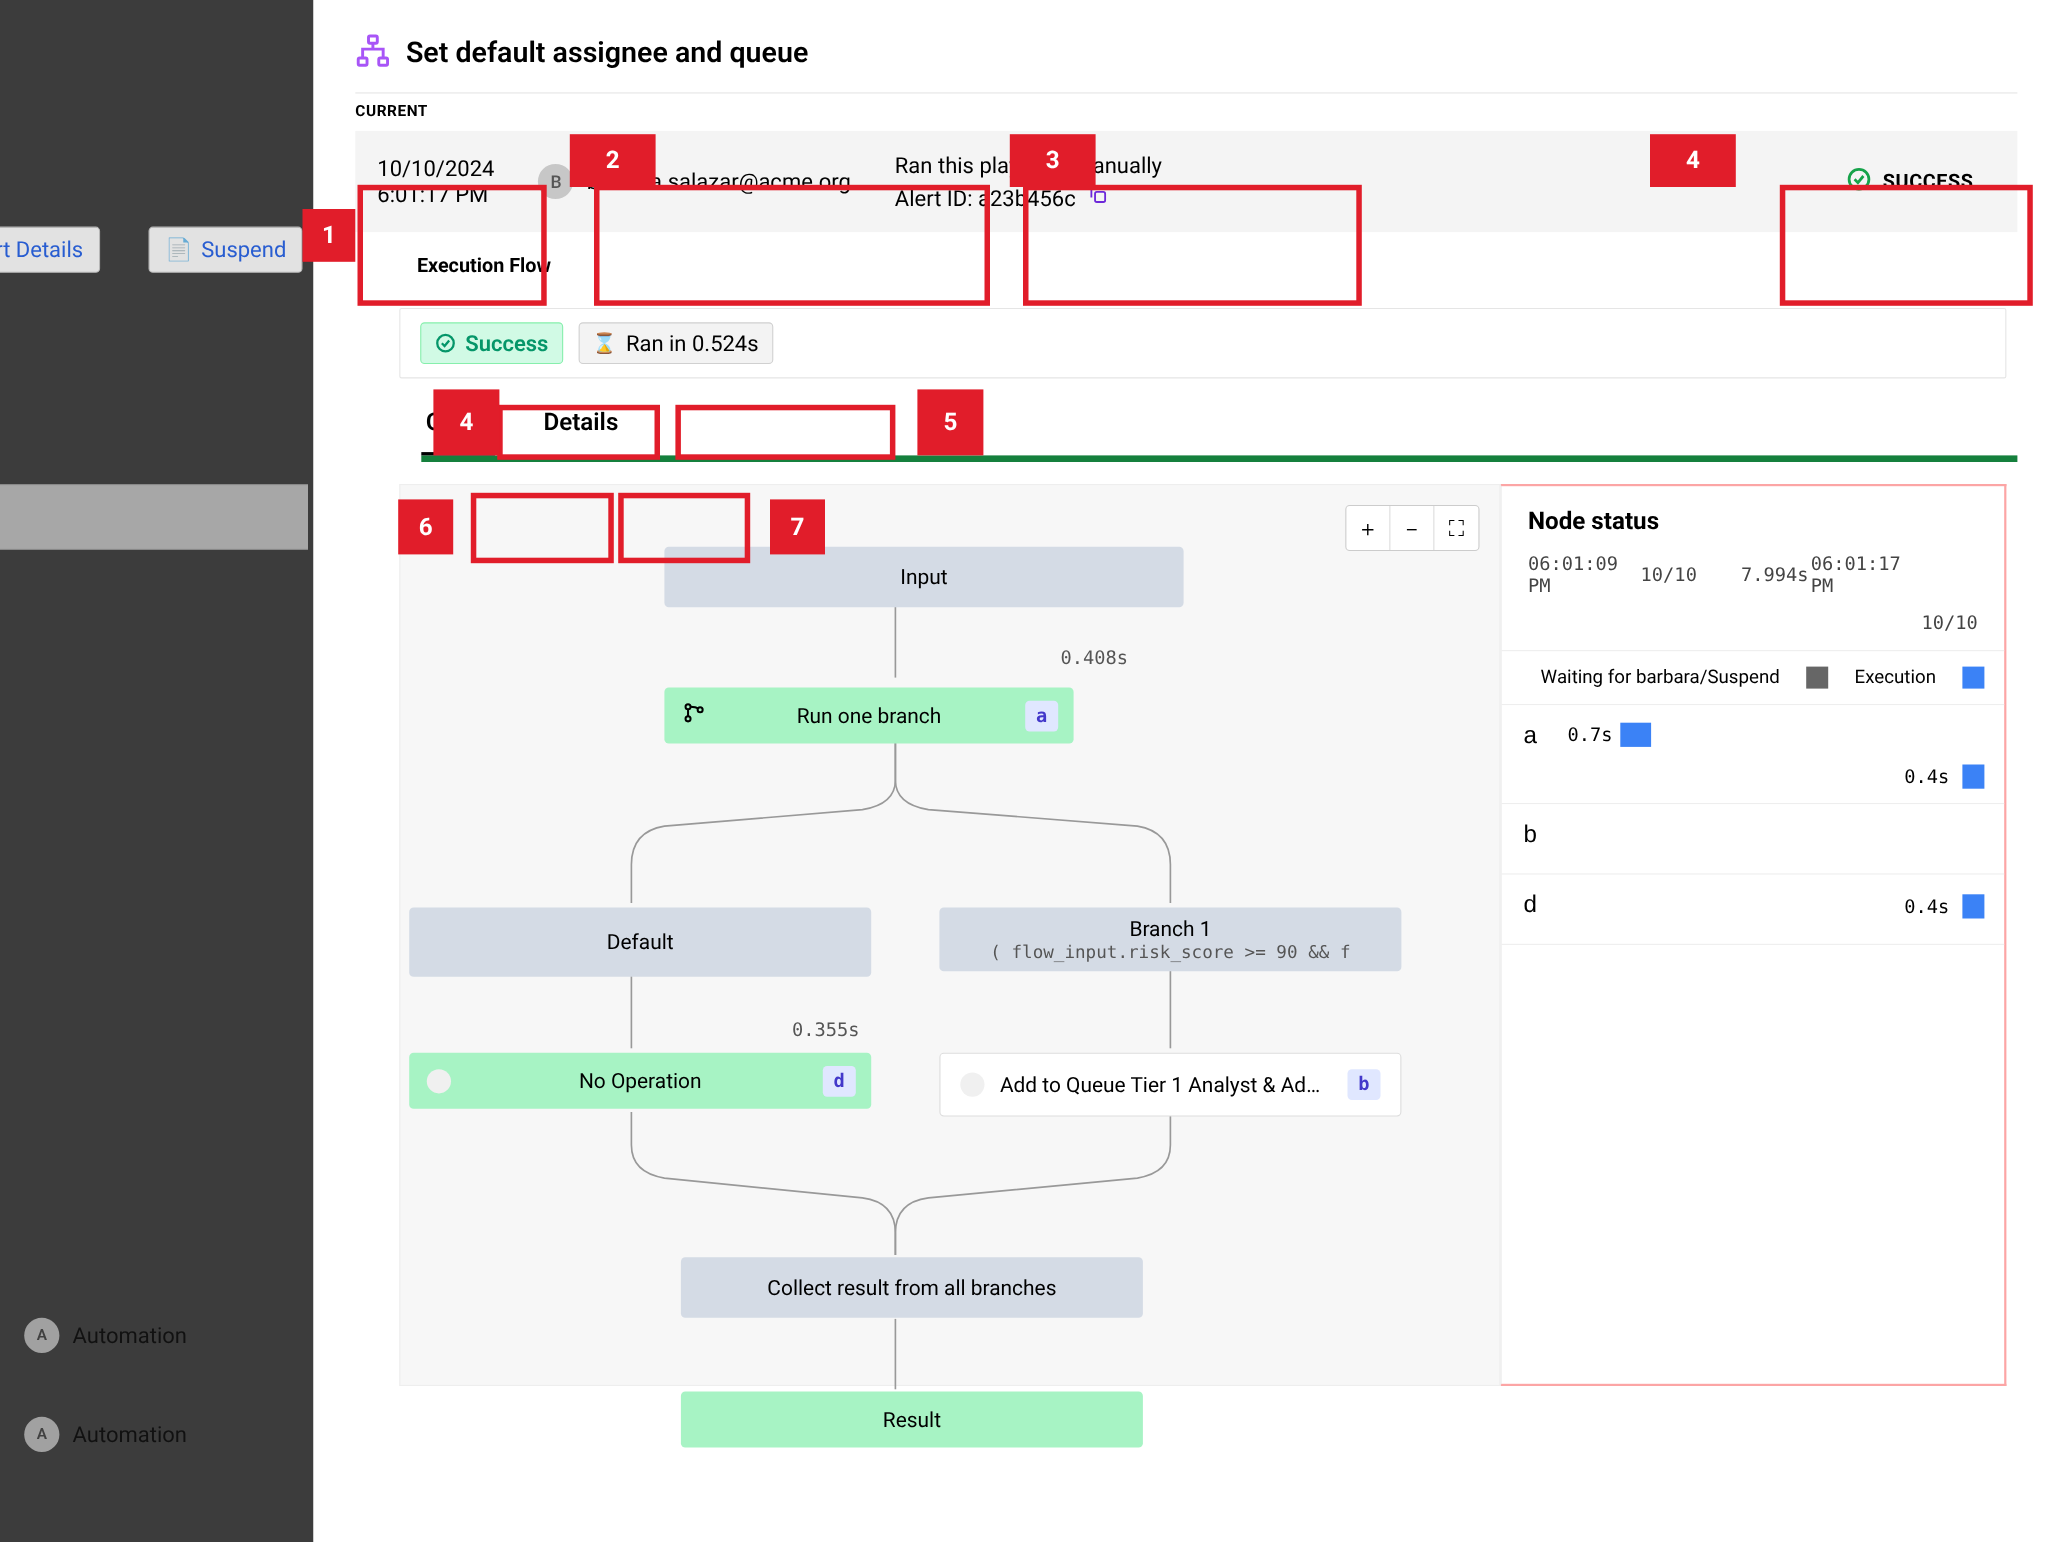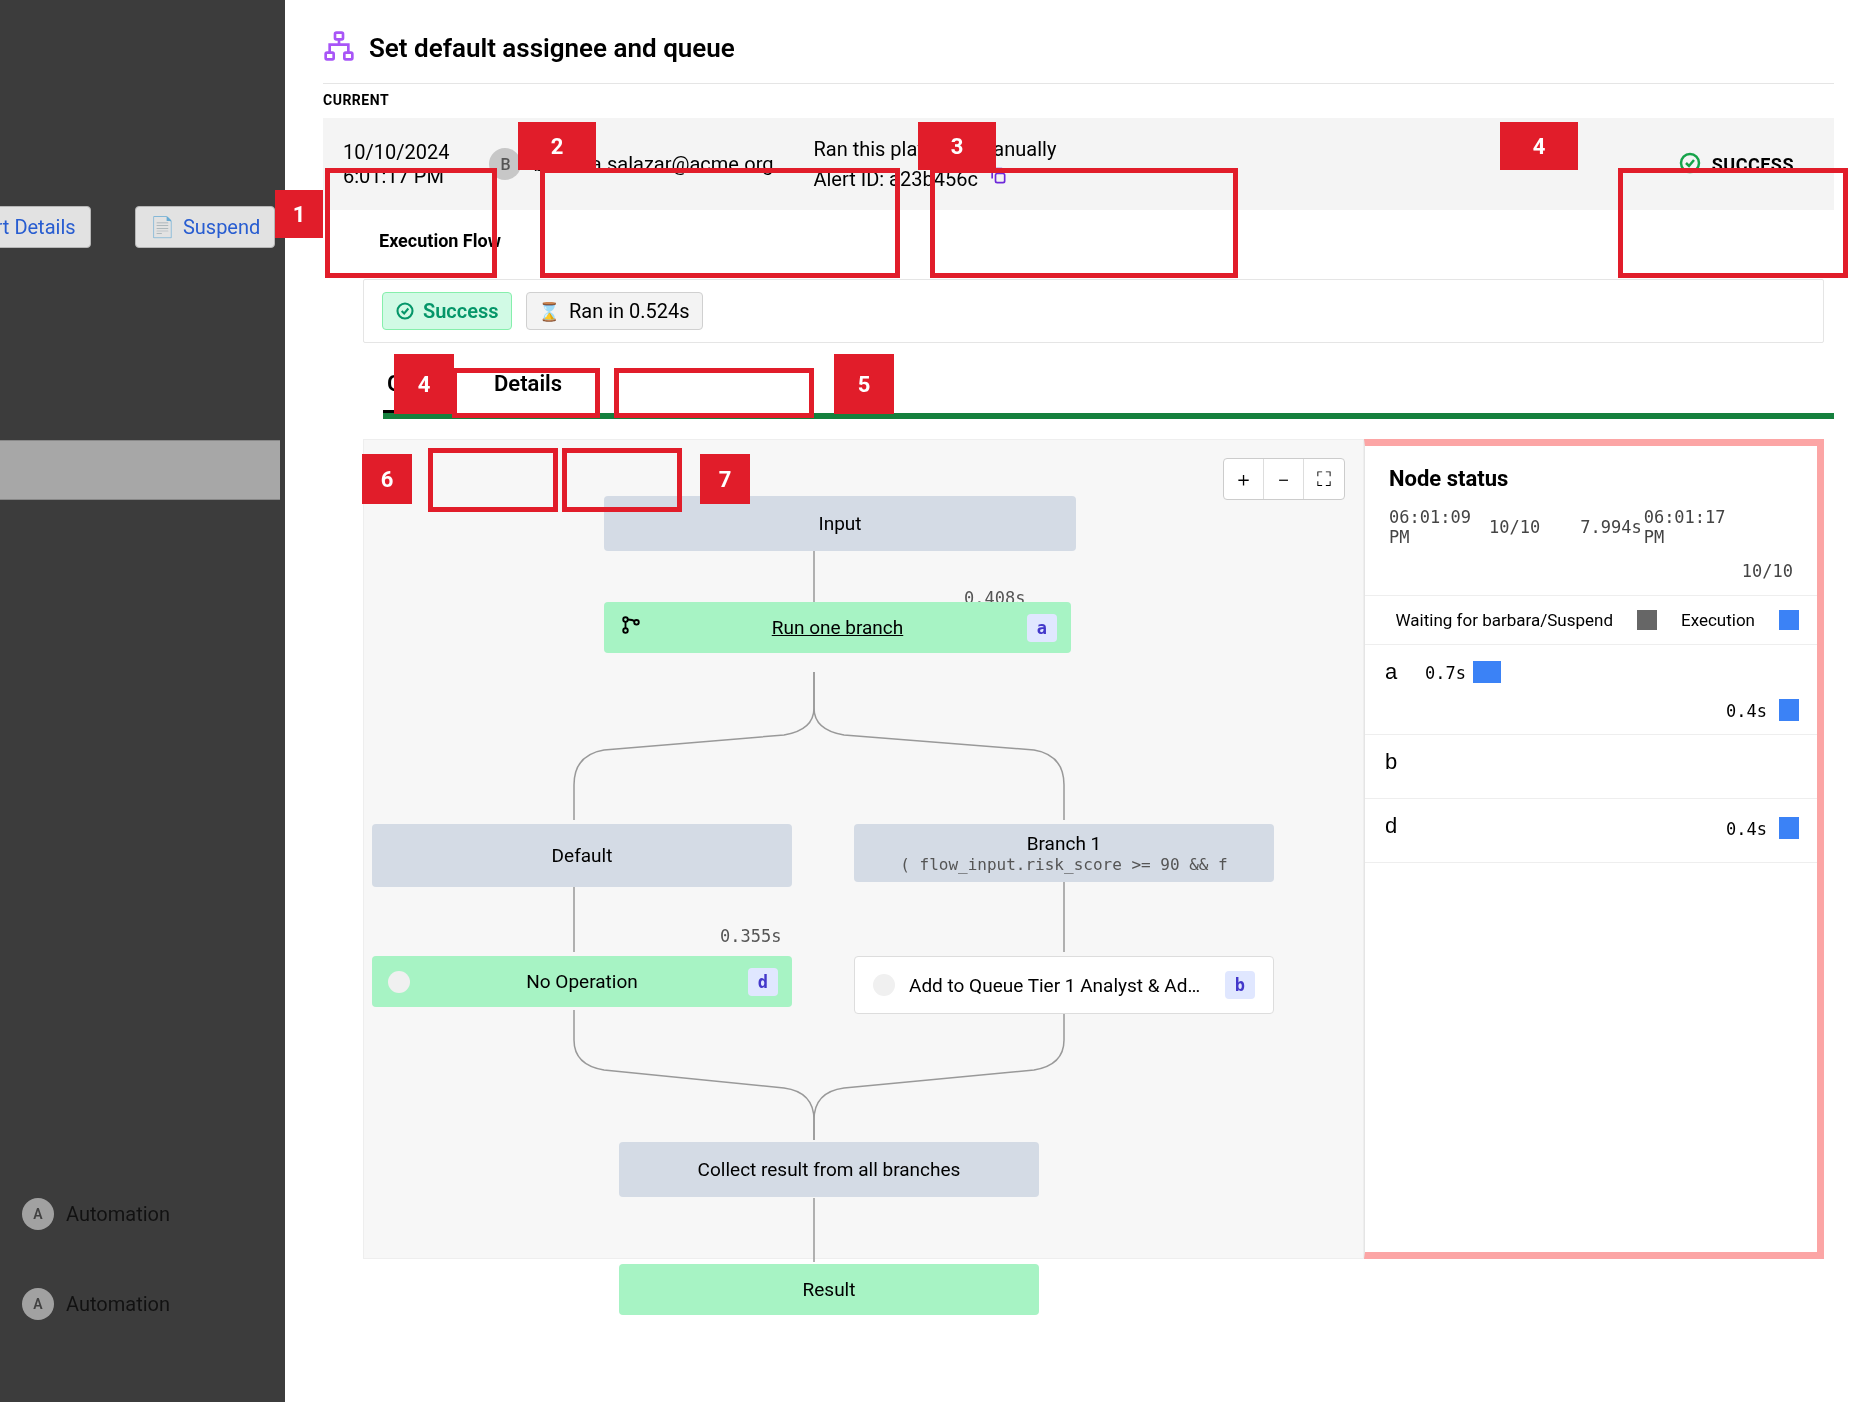--- a/index.html
+++ b/index.html
@@ -66,21 +66,21 @@
 .node-grey { background: #d4dbe5; }
 .node-green { background: #a7f3c4; display:flex; align-items:center; justify-content:center; gap:14px; padding:14px 0;}
 .node-white { background: #fff; border:1px solid #ddd; display:flex; align-items:center; gap:14px; padding:14px 18px;}
 .node-badge { background: #e0e7ff; color: #4338ca; font-weight:700; padding: 4px 10px; border-radius:4px; font-family:monospace; font-size:17px;}
 .node-time { position: absolute; font-size: 17px; color: #555; font-family:monospace;}
 .node .circ { width:22px; height:22px; border-radius:50%; background:#f0f0f0;}
 .branch-cond { font-family: monospace; font-size: 16px; color:#555; white-space:nowrap; overflow:hidden;}
 
 svg.connector { position:absolute; overflow:visible; pointer-events:none;}
 
-.sidebar { width: 460px; border:7px solid #fca5a5; border-left:1px solid #e5e5e5; background:#fff;}
+.sidebar { width: 460px; border:2px solid #fca5a5; border-left:1px solid #e5e5e5; background:#fff;}
 .sidebar h3 { font-size: 22px; font-weight: 700; padding: 20px 24px 16px 24px;}
 .ns-times { display:flex; padding: 0 24px 14px 24px; gap:40px; font-family:monospace; font-size:17px; color:#444;}
 .ns-times .col { display:flex; flex-direction:row; align-items:center;}
 .ns-legend { display:flex; gap:24px; padding:14px 18px; border-top:1px solid #eee; border-bottom:1px solid #eee; font-size:17px; align-items:center; justify-content:flex-end;}
 .ns-legend .sq { width:20px; height:20px; }
 .sq-grey { background:#666;}
 .sq-blue { background:#3b82f6;}
 .ns-row { padding: 14px 20px; border-bottom:1px solid #eee; position:relative; font-family:monospace; font-size:18px;}
 .ns-row .letter { font-family:sans-serif; font-size:22px; margin-right:12px;}
 .ns-row .time-val { position:absolute; font-size:17px;}
@@ -196,21 +196,21 @@
         <path d="M 210 440 V 512" stroke="#999" stroke-width="1.5" fill="none"></path>
         <path d="M 700 440 V 512" stroke="#999" stroke-width="1.5" fill="none"></path>
         <path d="M 210 570 V 600 Q 210 625 240 630 L 420 648 Q 450 652 450 680 V 700" stroke="#999" stroke-width="1.5" fill="none"></path>
         <path d="M 700 570 V 600 Q 700 625 670 630 L 480 648 Q 450 652 450 680 V 700" stroke="#999" stroke-width="1.5" fill="none"></path>
         <path d="M 450 758 V 822" stroke="#999" stroke-width="1.5" fill="none"></path>
       </svg>
 
       <div class="node node-grey" style="left:240px; top:56px; width:472px;">Input</div>
 
       <div class="node-time" style="left:600px; top:148px;">0.408s</div>
-      <div class="node node-green" style="left:240px; top:162px; width:467px;text-decoration:underline;">
+      <div class="node node-green" style="left:240px; top:184px; width:372px;">
         <span style="position:absolute;left:16px;">
           <svg width="22" height="22" viewBox="0 0 24 24" fill="none" stroke="#000" stroke-width="2">
               <circle cx="6" cy="6" r="2.5"></circle>
               <circle cx="6" cy="18" r="2.5"></circle>
               <circle cx="18" cy="9" r="2.5"></circle>
               <path d="M6 8.5v7M8 6c5 0 7 1 8 2"></path>
             </svg>
         </span>
         <span>Run one branch</span>
         <span class="node-badge" style="position:absolute;right:14px;">a</span>

